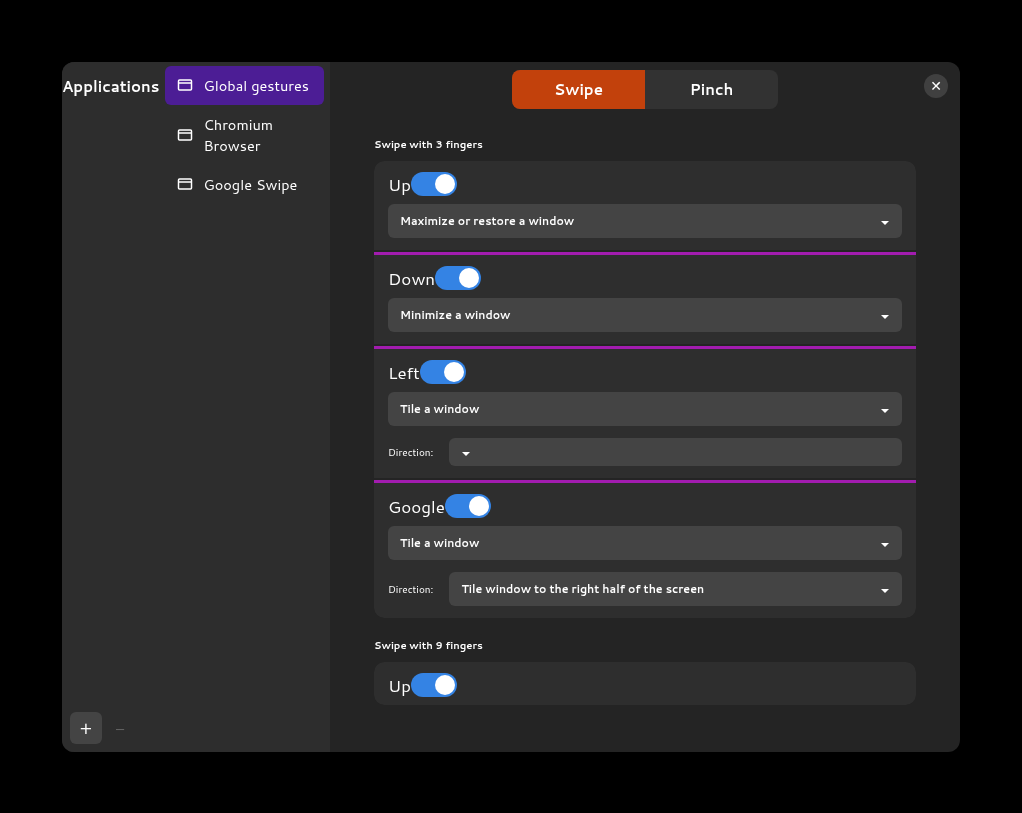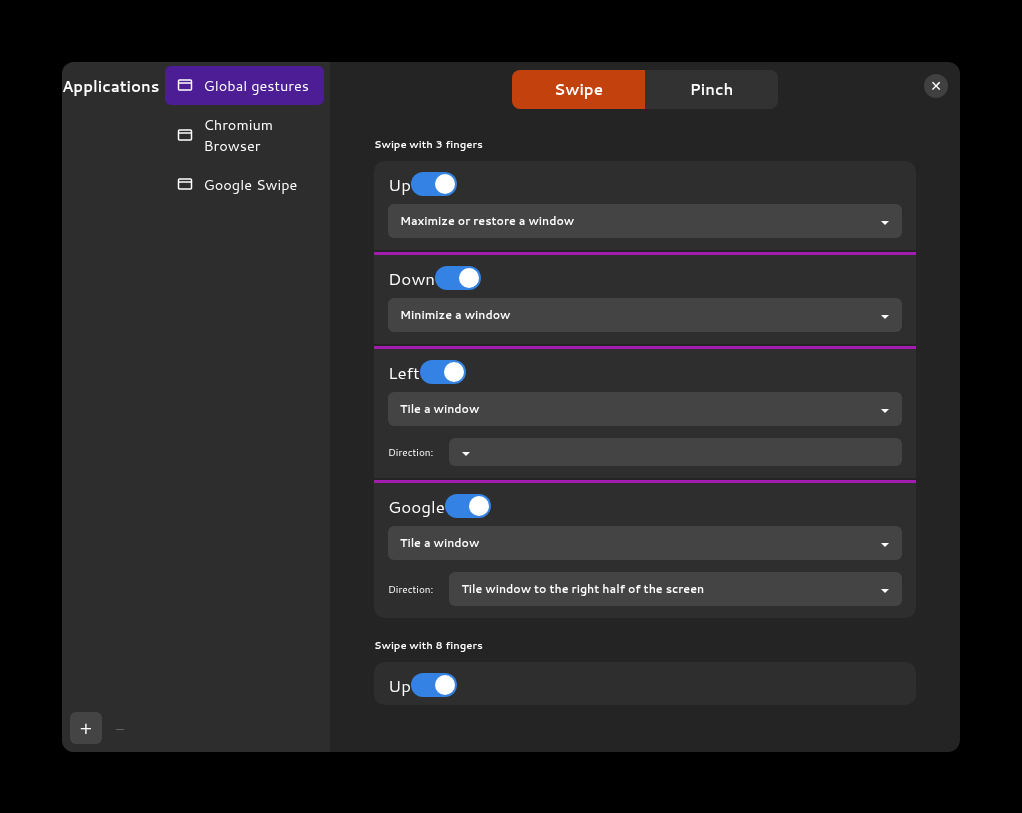--- a/index.html
+++ b/index.html
@@ -355,21 +355,21 @@
             <div class="dropdown">
               <span>Tile window to the right half of the screen</span>
               <span class="chevron"><svg viewBox="0 0 10 10" fill="#fff">
                     <path d="M1 3 L5 7 L9 3 Z"></path>
                   </svg></span>
             </div>
           </div>
         </div>
       </div>
 
-      <div class="section-title">Swipe with 8 fingers</div>
+      <div class="section-title">Swipe with 9 fingers</div>
 
       <div class="card-group">
         <div class="card">
           <div class="card-row">
             <div class="card-row-title">Up</div>
             <div class="toggle">
                 <div class="toggle-knob"></div>
               </div>
           </div>
         </div>

